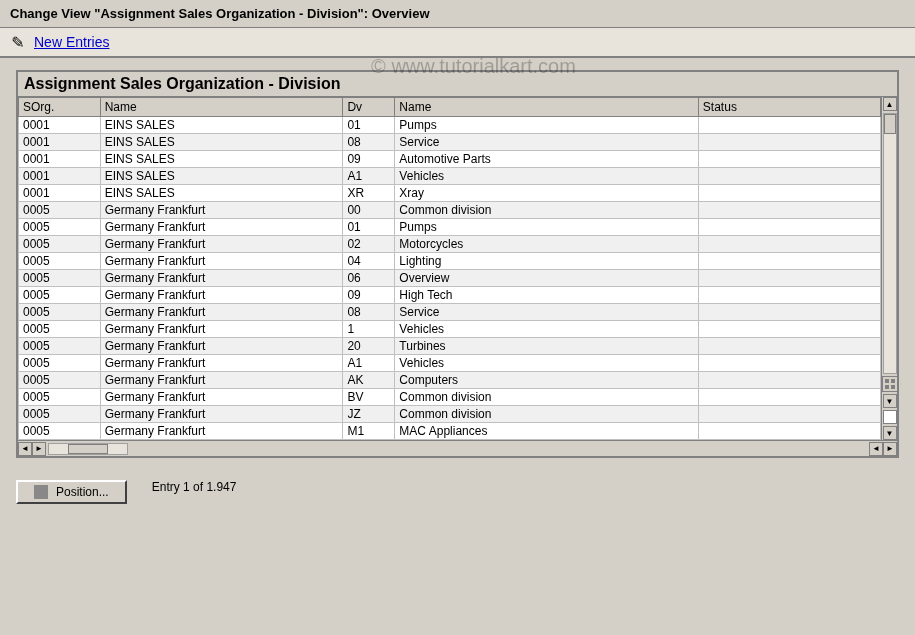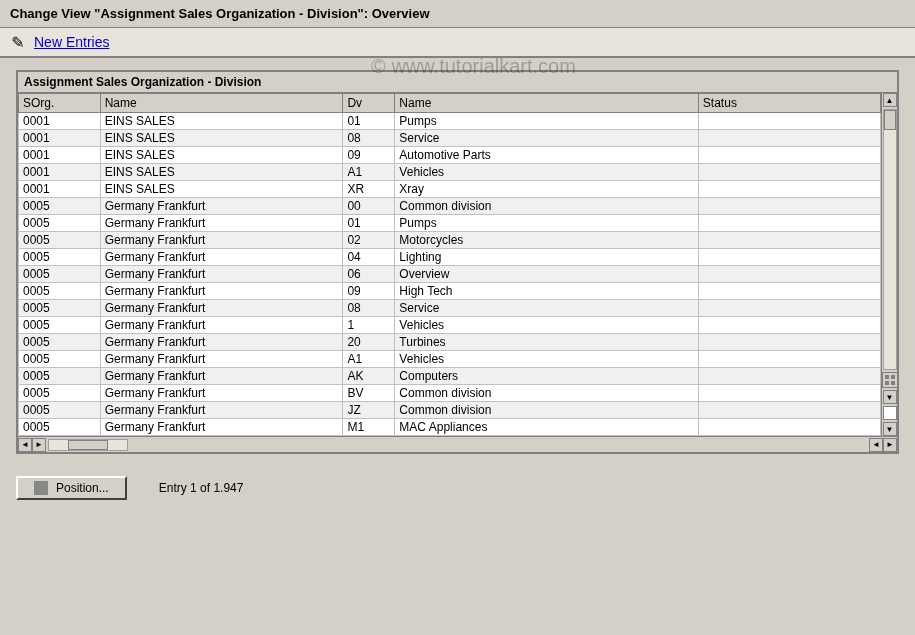--- a/index.html
+++ b/index.html
@@ -62,21 +62,21 @@
     }
     .panel {
       background: #fff;
       border: 2px solid #808080;
       box-shadow: inset 1px 1px #fff, inset -1px -1px #404040;
     }
     .panel-header {
       background: #d4d0c8;
       border-bottom: 1px solid #808080;
       padding: 3px 6px;
-      font-size: 12px;
+      font-size: 16px;
       font-weight: bold;
     }
     .data-table {
       width: 100%;
       border-collapse: collapse;
       font-size: 12px;
     }
     .data-table th {
       background: #d4d0c8;
       border: 1px solid #808080;
@@ -145,22 +145,21 @@
       border: 1px solid #808080;
       display: flex;
       align-items: center;
       justify-content: center;
       cursor: pointer;
       font-size: 9px;
     }
     .bottom-bar {
       padding: 10px 16px;
       display: flex;
-      align-items: center;
-      gap: 32px;
+      gap: 25px;
     }
     .position-btn {
       display: flex;
       align-items: center;
       gap: 4px;
       padding: 3px 16px;
       background: #d4d0c8;
       border-top: 2px solid #fff;
       border-left: 2px solid #fff;
       border-right: 2px solid #404040;

